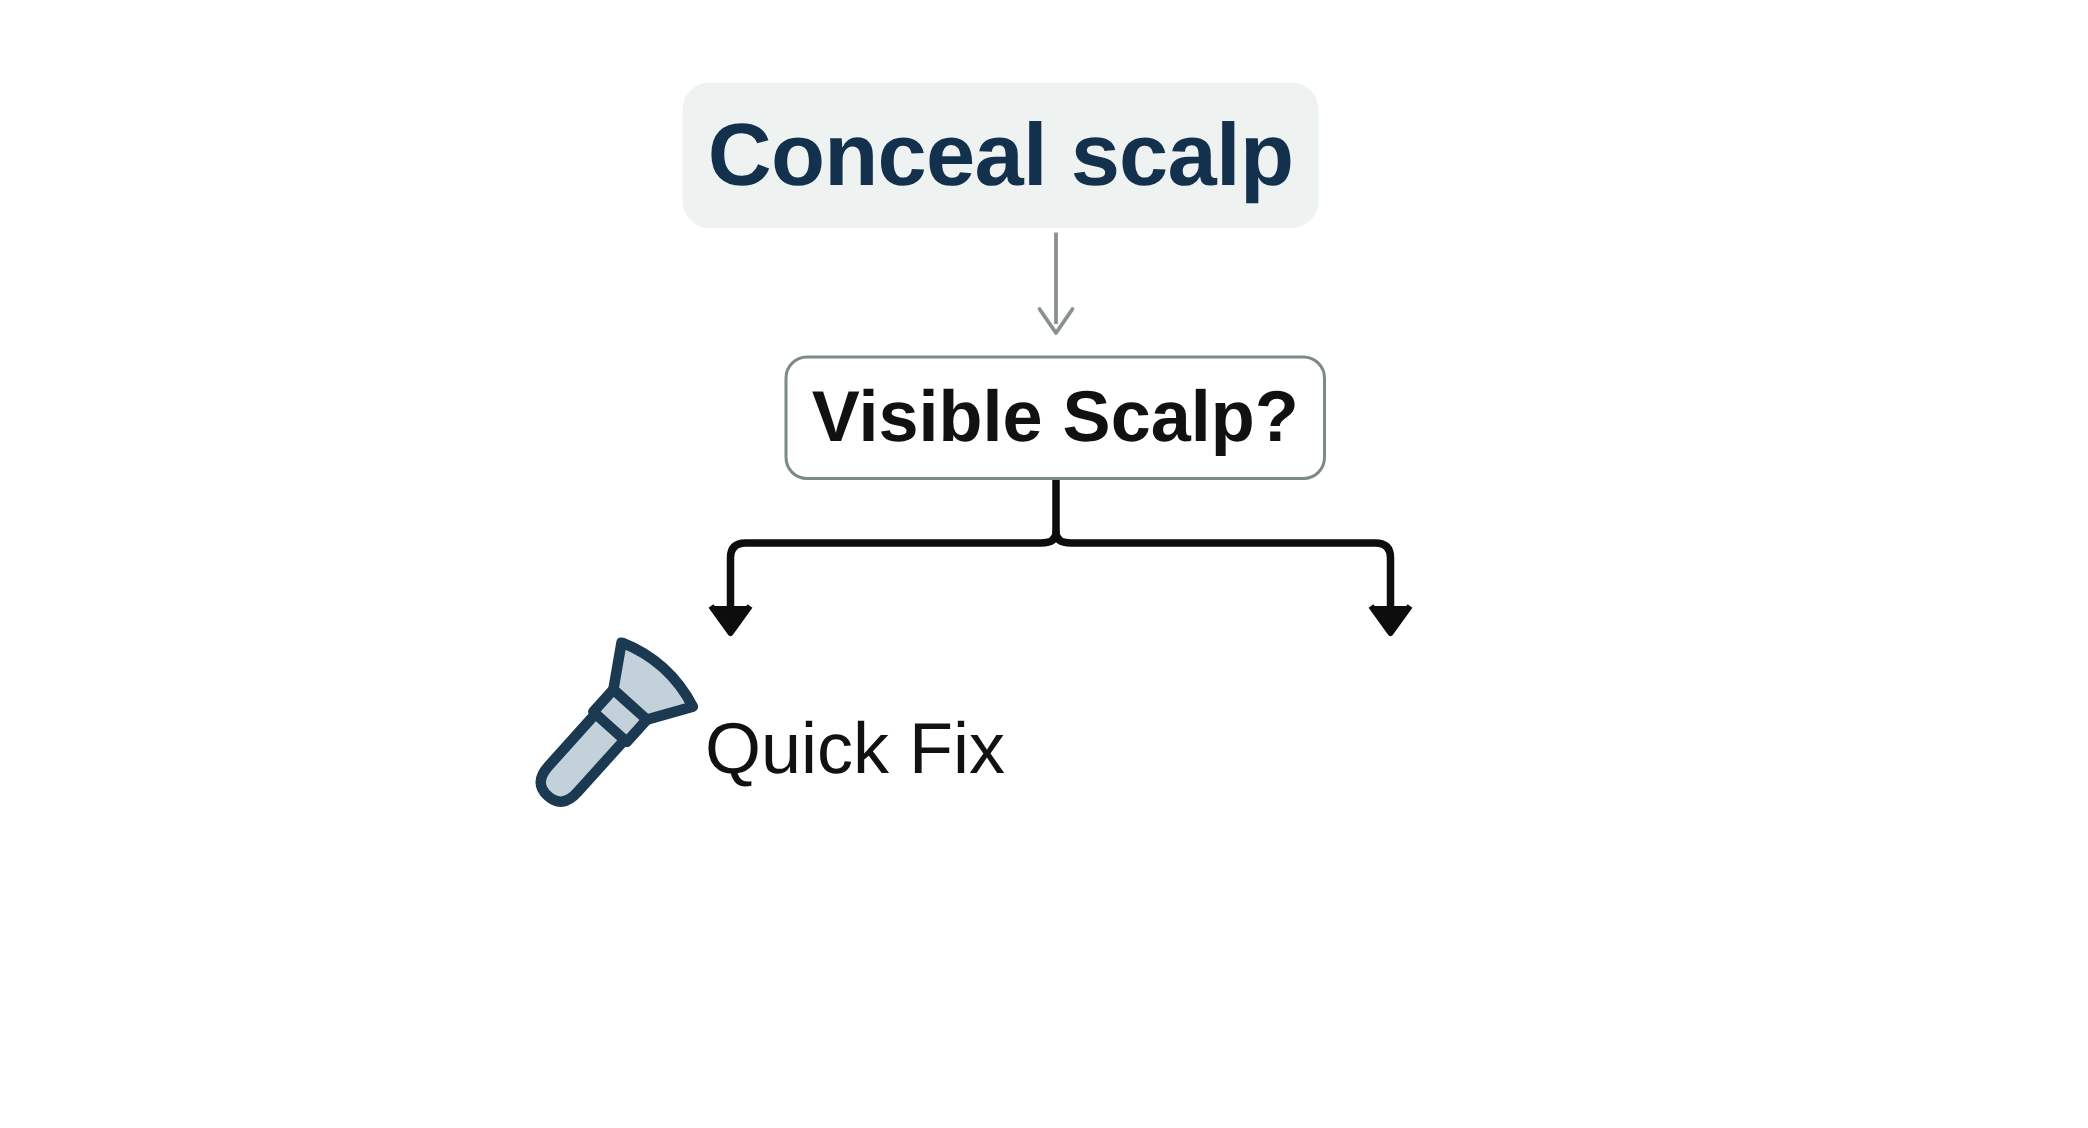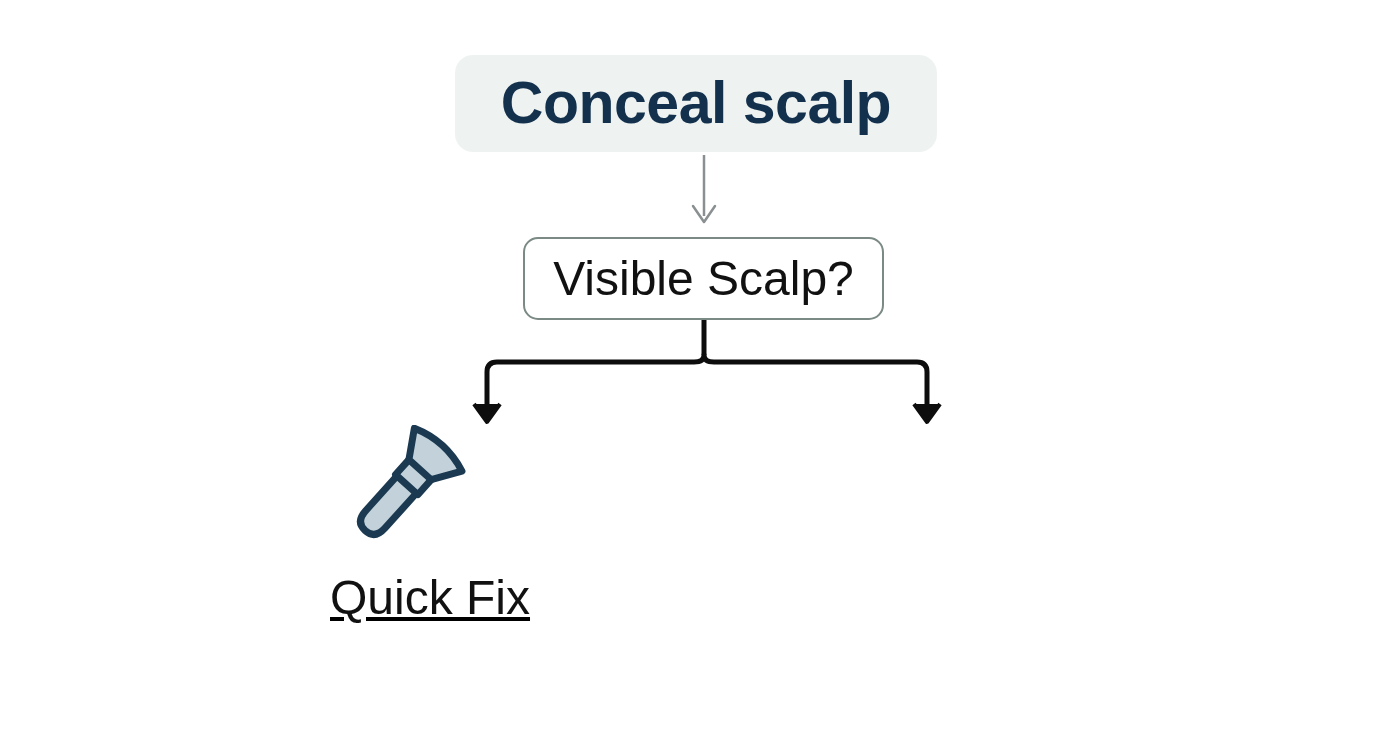--- a/index.html
+++ b/index.html
@@ -17,21 +17,21 @@
     height: 752px;
     background: #ffffff;
     overflow: hidden;
   }
 
   
   .title-box {
     position: absolute;
     left: 455px;
     top: 55px;
-    width: 482px;
+    width: 424px;
     height: 97px;
     background: #eef3f1;
     border-radius: 18px;
     display: flex;
     align-items: center;
     justify-content: center;
   }
   .title-text {
     font-family: "Liberation Sans", sans-serif;
     font-size: 59px;
@@ -53,43 +53,42 @@
     border: 2px solid #7b8a85;
     border-radius: 15px;
     box-sizing: border-box;
     display: flex;
     align-items: center;
     justify-content: center;
   }
   .decision-text {
     font-family: "Liberation Sans", sans-serif;
     font-size: 48px;
-    font-weight: normal;
+    font-weight: bold;
     color: #111111;
     line-height: 1;
     white-space: nowrap;
   }
 
   
   .connector-layer {
     position: absolute;
     left: 0;
     top: 0;
     width: 1392px;
     height: 752px;
     pointer-events: none;
   }
 
   
   .branch {
     position: absolute;
     display: flex;
-    flex-direction: column;
-    align-items: flex-start;
-    text-decoration: underline;
+    flex-direction: row;
+    align-items: center;
   }
   .branch-left  { left: 330px; top: 425px; width: 310px; }
   .branch-right { left: 770px; top: 425px; width: 310px; }
 
   .branch-icon {
     height: 135px;
     display: flex;
     align-items: center;
     justify-content: center;
   }

